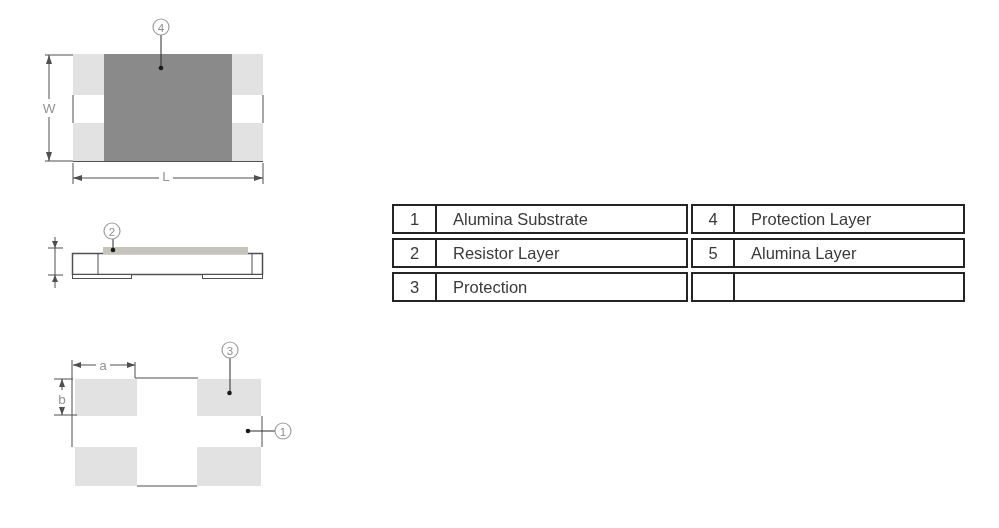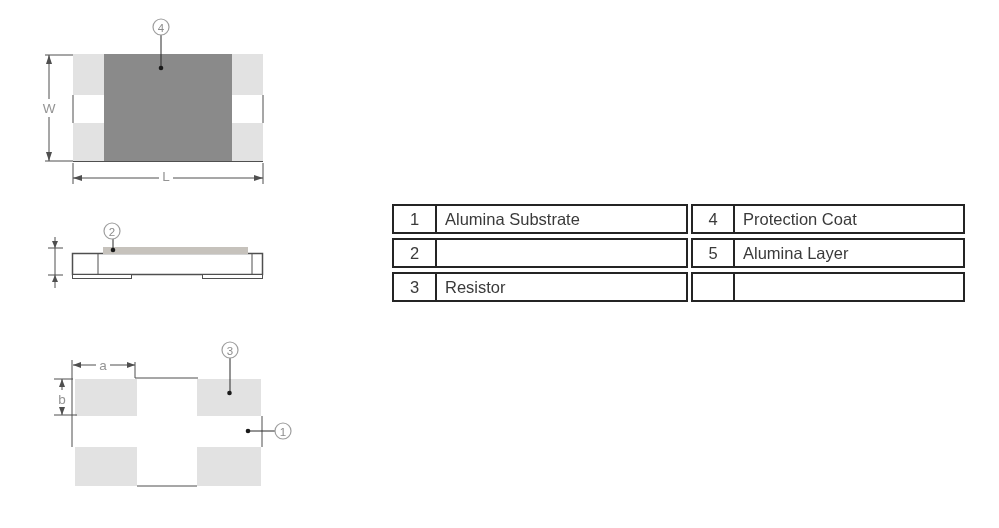--- a/index.html
+++ b/index.html
@@ -30,21 +30,21 @@
     border:2px solid #242424;height:30px;box-sizing:border-box;
     display:flex;align-items:center;background:#ffffff;
   }
   .legend-num{
     width:41px;align-self:stretch;border-right:2px solid #242424;
     display:flex;align-items:center;justify-content:center;
     font-size:16.5px;color:#3a3a3a;
   }
   .legend-half.right .legend-num{width:40px;}
   .legend-label{
-    padding-left:8px;font-size:16.5px;color:#3a3a3a;white-space:nowrap;
+    padding-left:16px;font-size:16.5px;color:#3a3a3a;white-space:nowrap;
   }
 </style>
 </head>
 <body>
 
 <div id="canvas">
 
   <svg id="diagram-svg" width="999" height="528" viewBox="0 0 999 528">
 
     <g>
@@ -164,30 +164,31 @@
   </svg>
 
   <div id="legend">
     <div class="legend-half left">
       <div class="legend-row">
         <div class="legend-num">1</div>
         <div class="legend-label">Alumina Substrate</div>
       </div>
       <div class="legend-row">
         <div class="legend-num">2</div>
+        <div class="legend-label">Resistor Layer</div>
       </div>
       <div class="legend-row">
         <div class="legend-num">3</div>
-        <div class="legend-label">Resistor</div>
+        <div class="legend-label">Protection</div>
       </div>
     </div>
     <div class="legend-half right">
       <div class="legend-row">
         <div class="legend-num">4</div>
-        <div class="legend-label">Protection Coat</div>
+        <div class="legend-label">Protection Layer</div>
       </div>
       <div class="legend-row">
         <div class="legend-num">5</div>
         <div class="legend-label">Alumina Layer</div>
       </div>
       <div class="legend-row">
         <div class="legend-num"></div>
         <div class="legend-label"></div>
       </div>
     </div>

